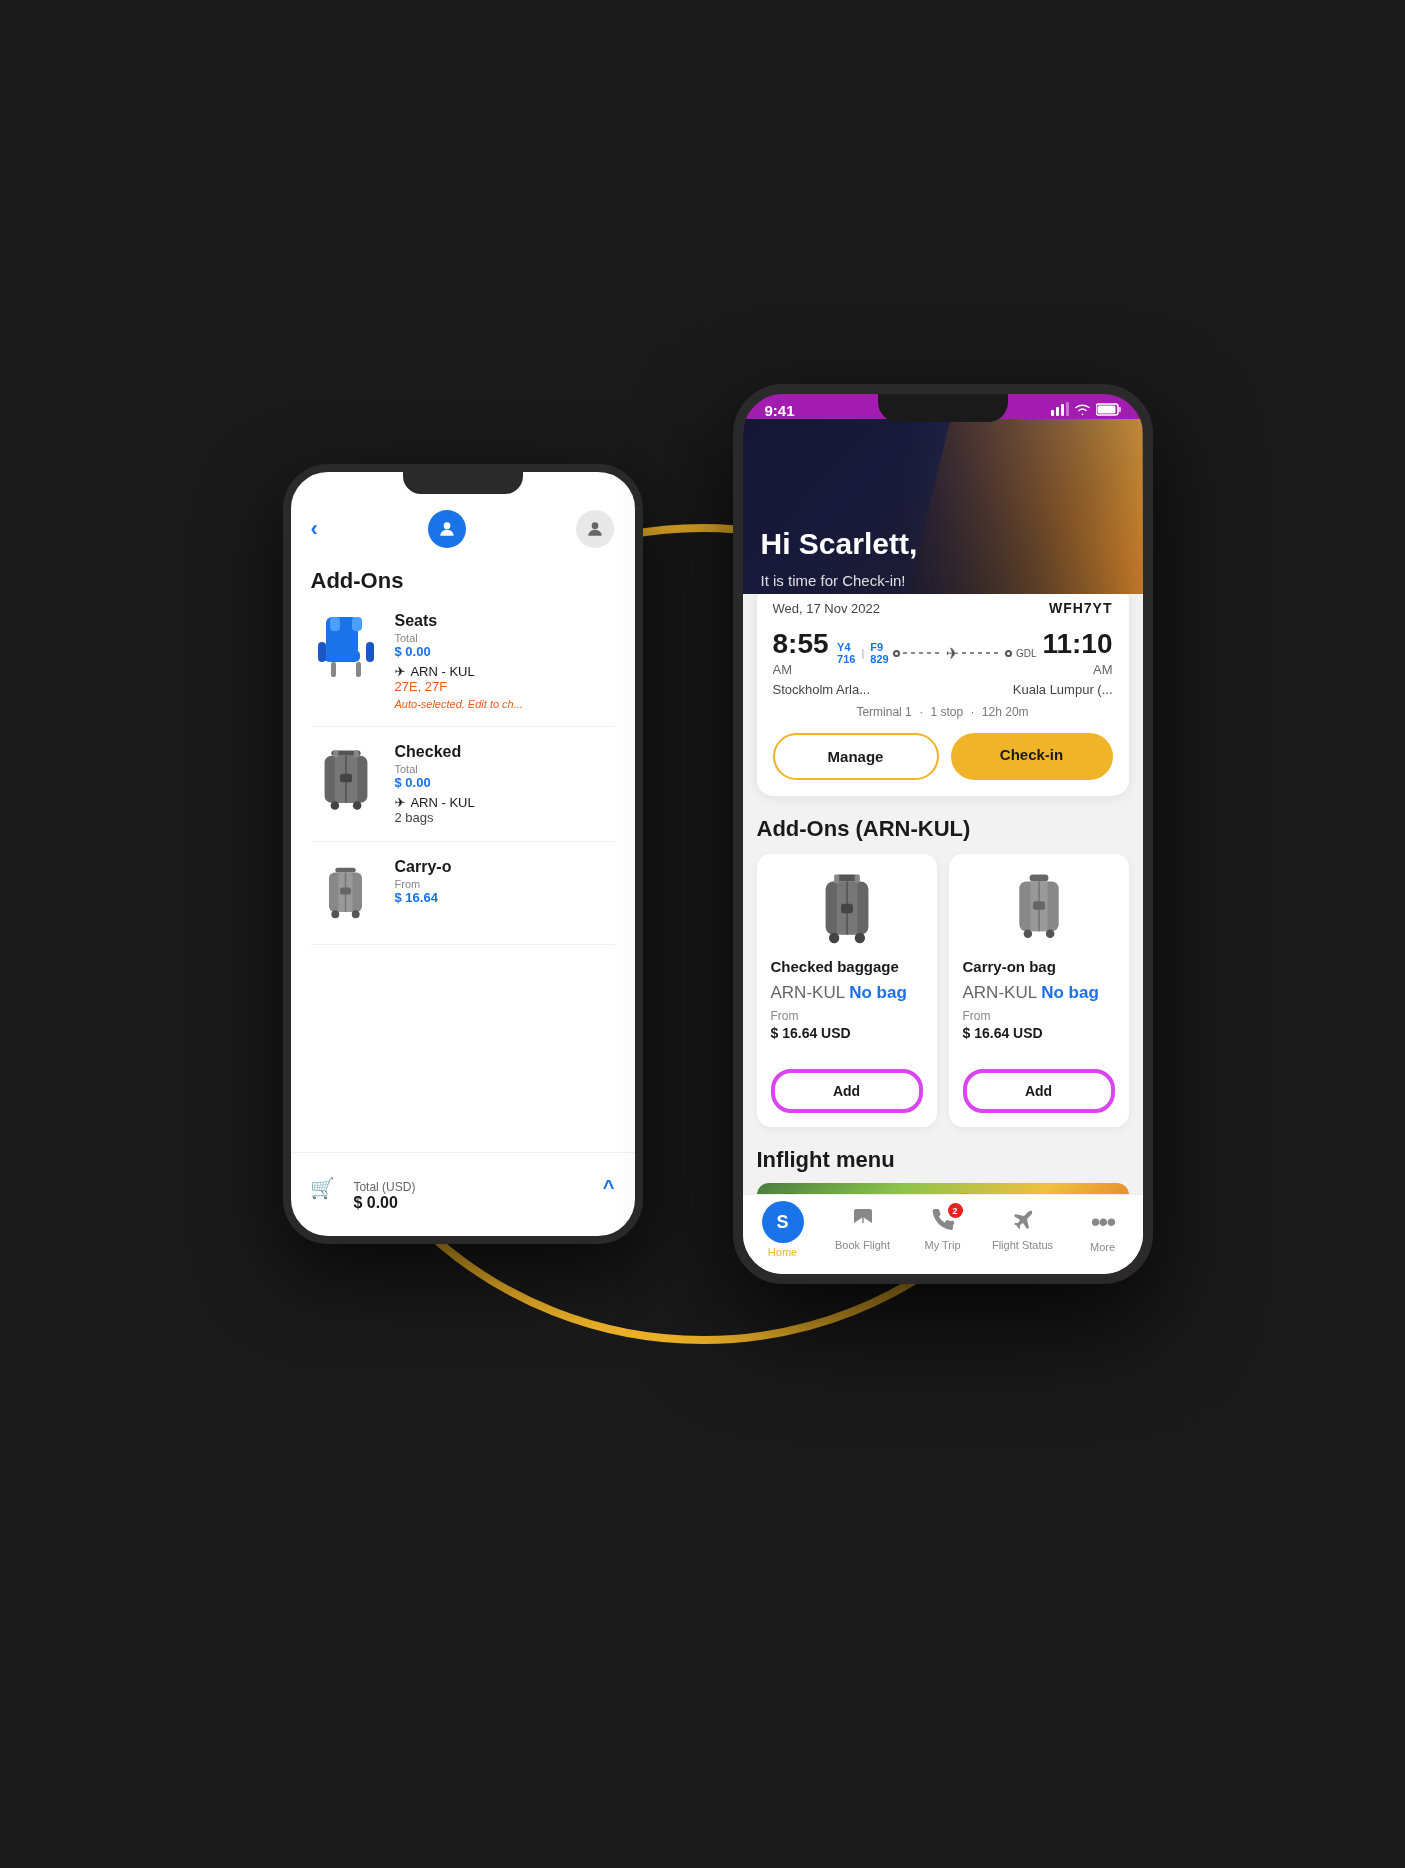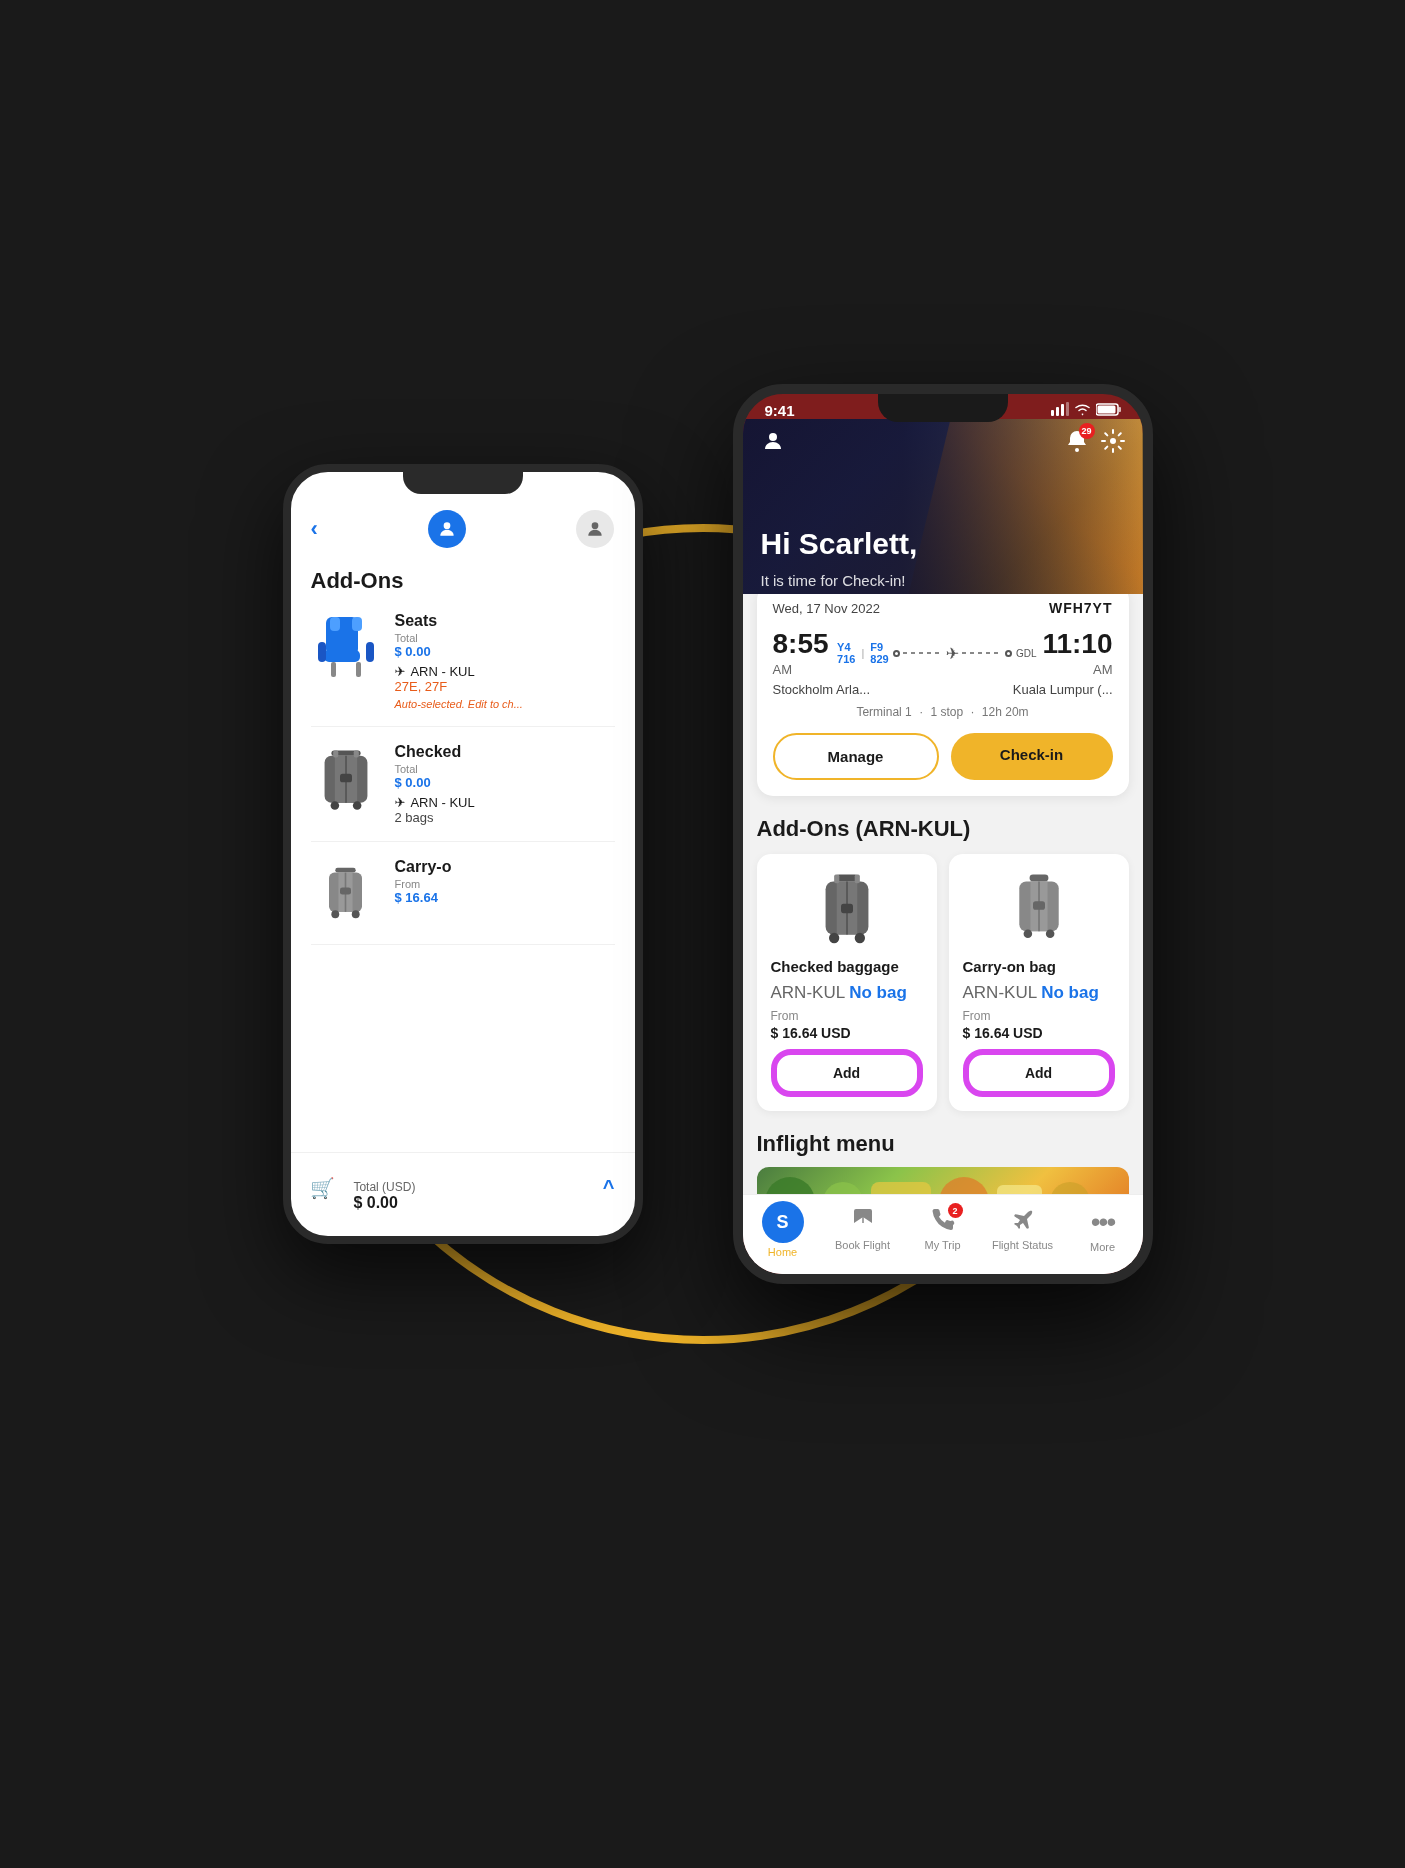--- a/index.html
+++ b/index.html
@@ -199,21 +199,21 @@
       color: #1a1a1a;
     }
 
     
     .phone-front {
       position: absolute;
       right: 0;
       top: 0;
       width: 420px;
       height: 900px;
-      background: #7f1d1d;
+      background: #a21caf;
       border-radius: 50px;
       border: 10px solid #2a2a2a;
       box-shadow: 0 40px 100px rgba(0,0,0,0.8);
       overflow: hidden;
       z-index: 3;
     }
 
     .phone-front-notch {
       position: absolute;
       top: 0;
@@ -598,23 +598,23 @@
     .addon-card-price {
       font-size: 14px;
       font-weight: 700;
       color: #1a1a1a;
       margin-top: 2px;
     }
 
     .btn-add-addon {
       display: block;
       width: 100%;
-      margin-top: 8px;
+      margin-top: 28px;
       padding: 10px;
-      border: 6px solid #d946ef;
+      border: 4px solid #d946ef;
       border-radius: 20px;
       background: white;
       font-size: 14px;
       font-weight: 700;
       color: #1a1a1a;
       text-align: center;
       cursor: pointer;
     }
 
     
@@ -859,43 +859,20 @@
               <rect x="22.5" y="4" width="2.5" height="5" rx="1" fill="white" opacity="0.7"></rect>
             </svg>
           </span>
         </div>
       </div>
 
       <div class="hero-bg">
         <div class="hero-city"></div>
         <div class="hero-overlay"></div>
 
-        <div class="hero-top-bar">
-          <div class="hero-user-icon">
-            <svg width="24" height="24" viewBox="0 0 24 24" fill="white">
-              <circle cx="12" cy="8" r="4"></circle>
-                <path d="M4 20c0-4 3.6-7 8-7s8 3 8 7" fill="white"></path>
-            </svg>
-          </div>
-          <div class="hero-right-icons">
-            <div class="notif-btn">
-              <svg width="24" height="24" viewBox="0 0 24 24" fill="white">
-                <path d="M12 2a7 7 0 0 0-7 7v4l-2 3h18l-2-3V9a7 7 0 0 0-7-7z"></path>
-                <circle cx="12" cy="21" r="2" fill="white"></circle>
-              </svg>
-              <div class="notif-badge">29</div>
-            </div>
-            <div class="gear-icon">
-              <svg width="24" height="24" viewBox="0 0 24 24" fill="white">
-                <circle cx="12" cy="12" r="3"></circle>
-                <path d="M12 1v3M12 20v3M1 12h3M20 12h3M4.22 4.22l2.12 2.12M17.66 17.66l2.12 2.12M4.22 19.78l2.12-2.12M17.66 6.34l2.12-2.12" stroke="white" stroke-width="2" stroke-linecap="round"></path>
-              </svg>
-            </div>
-          </div>
-        </div>
 
         <div class="hero-text">
           <div class="hero-greeting">Hi Scarlett,</div>
           <div class="hero-subtitle">It is time for Check-in!</div>
         </div>
       </div>
     </div>
 
     <div class="main-content">
 

